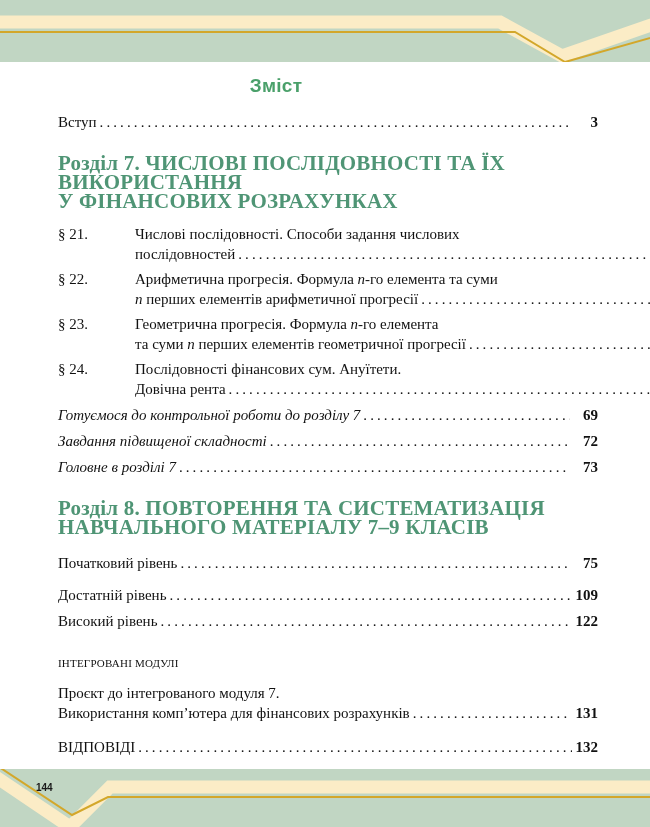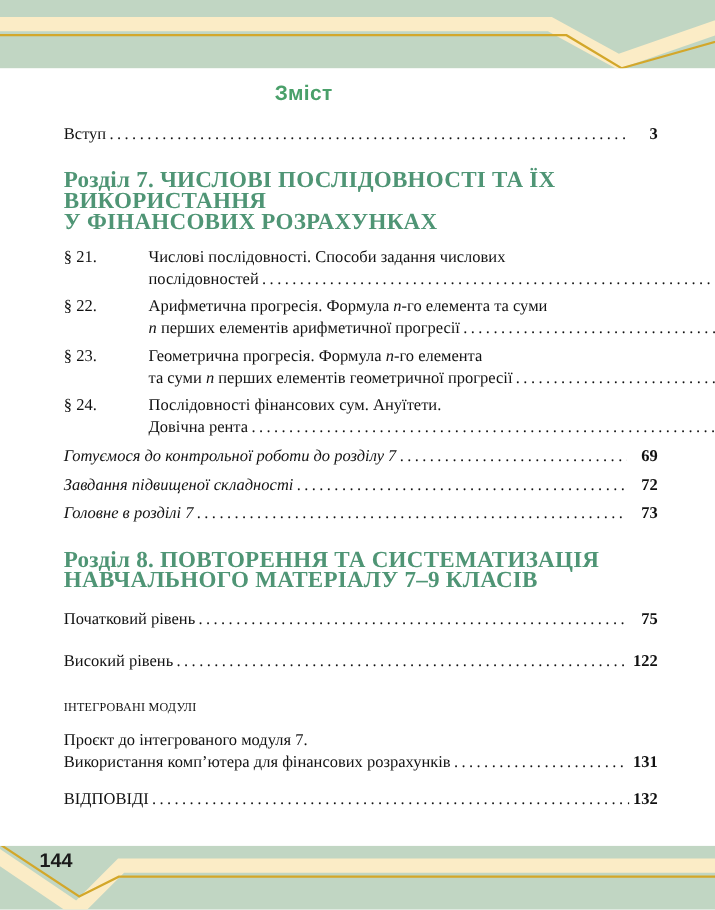--- a/index.html
+++ b/index.html
@@ -156,21 +156,21 @@
     line-height: 20px;
     white-space: nowrap;
   }
 
   .footer-pageno {
     position: absolute;
     left: 36px;
     bottom: 34px;
     font-family: "Liberation Sans", "DejaVu Sans", sans-serif;
     font-weight: bold;
-    font-size: 18px;
+    font-size: 10px;
     color: #1a1a1a;
   }
 
   .sp-6  { height: 6px;  }
   .sp-10 { height: 10px; }
   .sp-14 { height: 14px; }
   .sp-16 { height: 16px; }
   .sp-22 { height: 22px; }
 </style>
 </head>
@@ -293,20 +293,25 @@
 
   <div class="sp-16"></div>
 
   <div class="toc-row">
     <span class="label">Початковий рівень</span>
     <span class="leader"></span>
     <span class="pageno">75</span>
   </div>
   <div class="sp-6"></div>
   <div class="sp-6"></div>
+  <div class="toc-row">
+    <span class="label">Достатній рівень</span>
+    <span class="leader"></span>
+    <span class="pageno">109</span>
+  </div>
   <div class="sp-6"></div>
   <div class="toc-row">
     <span class="label">Високий рівень</span>
     <span class="leader"></span>
     <span class="pageno">122</span>
   </div>
 
   <div class="sp-22"></div>
 
   <div class="plain-head">ІНТЕГРОВАНІ МОДУЛІ</div>

